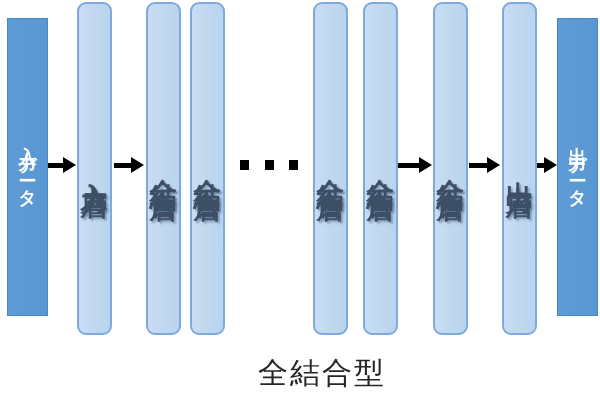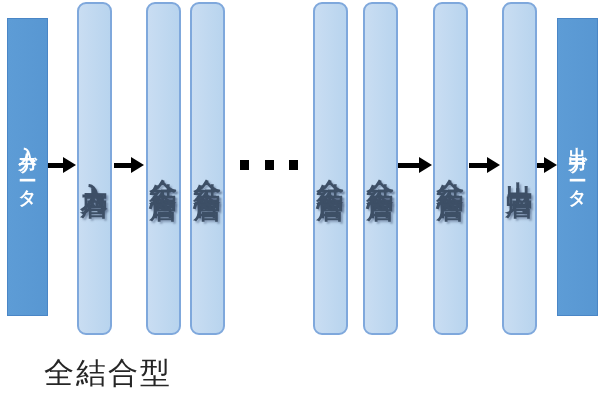--- a/index.html
+++ b/index.html
@@ -54,21 +54,21 @@
   .pos-a2 { left:398px; width:34px; }
   .pos-a3 { left:469px; width:31px; }
   .pos-a4 { left:537px; width:20px; }
   
   .dots { position:absolute; left:240px; top:160px; width:58px; height:10px;
           display:flex; justify-content:space-between; }
   .dot  { width:9px; height:10px; background:#000; }
   
   .caption {
     position:absolute; top:355px; left:0; width:100%; box-sizing:border-box;
-    padding-left:44px; text-align:left;
+    padding-left:44px; text-align:center;
     font-size:30px; letter-spacing:2px; color:#262626; line-height:1.2;
   }
 </style>
 </head>
 <body>
 
 <div class="canvas">
 
   <div class="databar left">
     <span class="vtext">入力データ</span>

